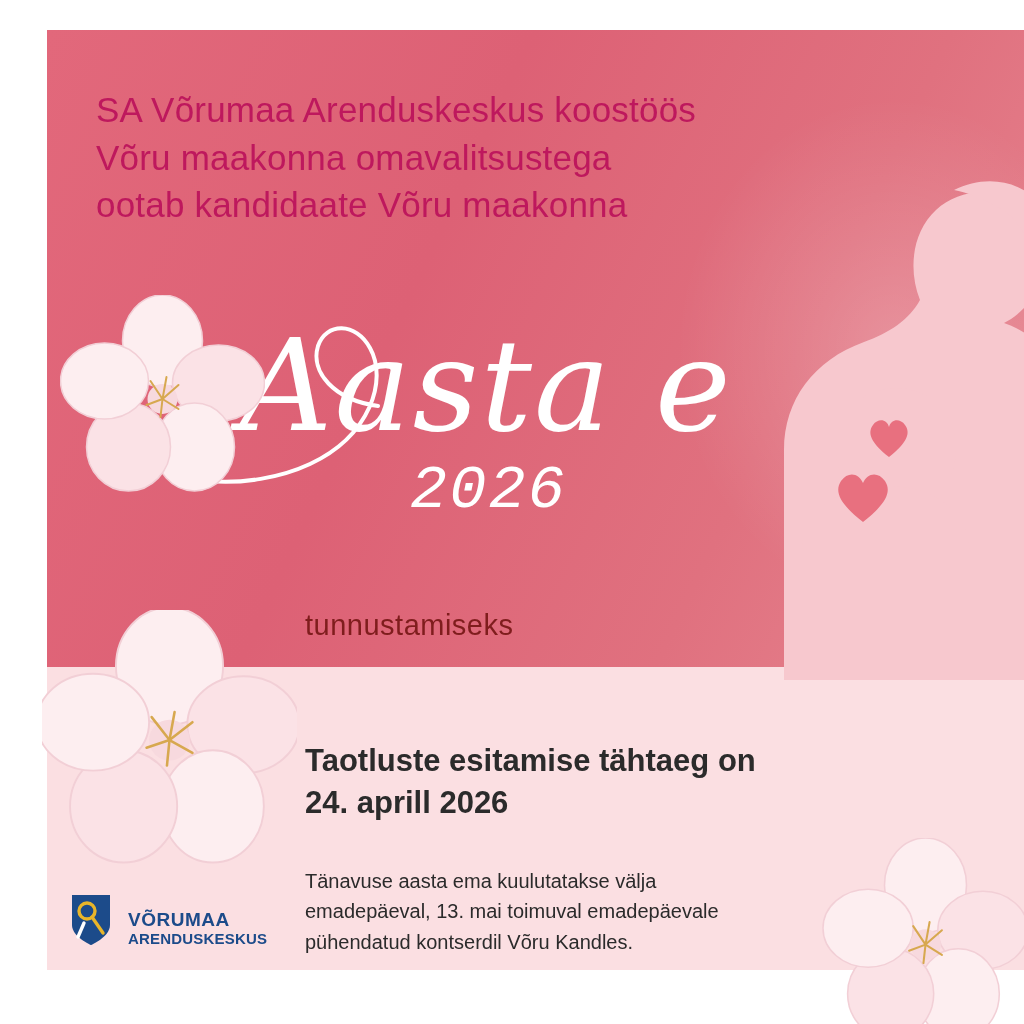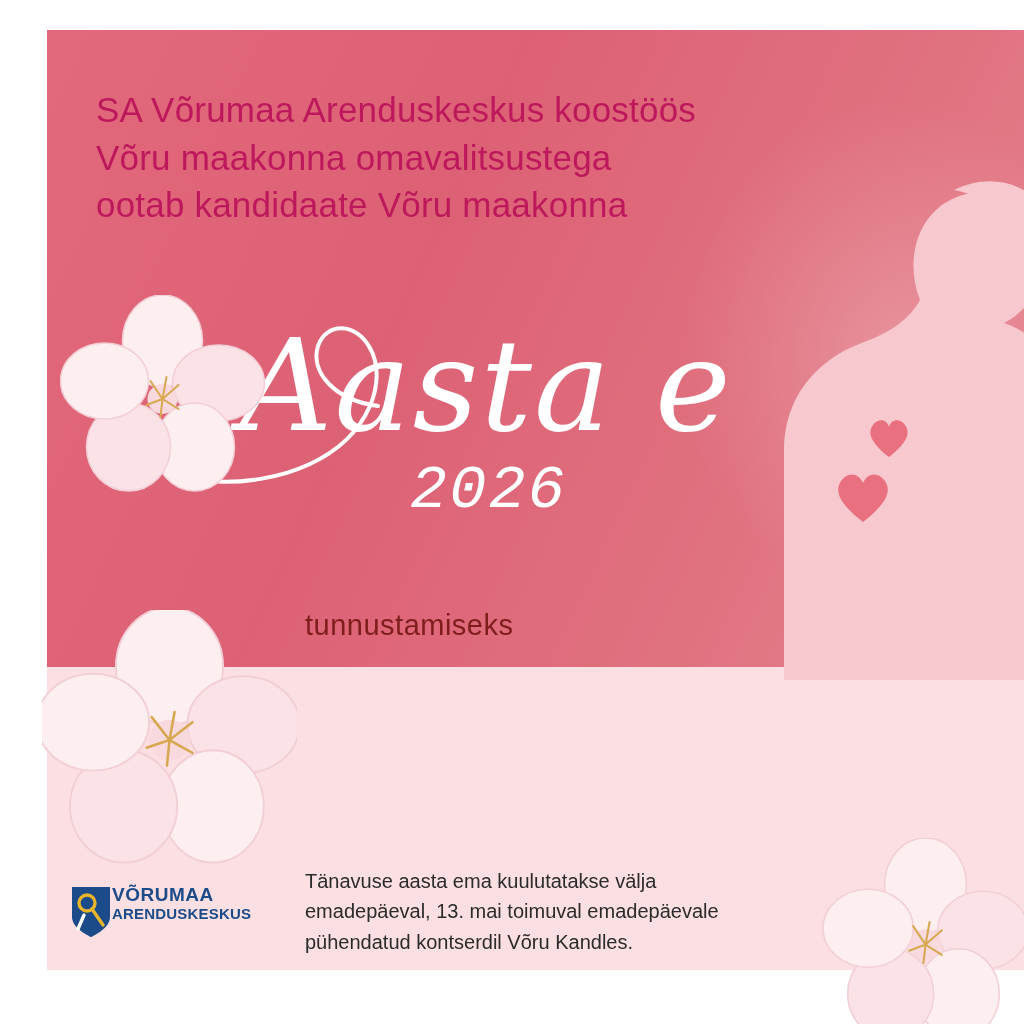--- a/index.html
+++ b/index.html
@@ -155,22 +155,22 @@
   }
 
   
   .logo {
     position: absolute;
     left: 70px;
     top: 885px;
     width: 230px;
     height: 62px;
     display: flex;
-    align-items: flex-start;
-    gap: 0;
+    align-items: flex-end;
+    gap: 16px;
     z-index: 8;
   }
   .logo-shield { width: 42px; height: 54px; flex: 0 0 auto; }
   .logo-words {
     display: flex;
     flex-direction: column;
     justify-content: center;
     color: #1c4b8a;
     font-weight: bold;
     line-height: 1.08;
@@ -238,20 +238,22 @@
 
       <path d="M5 215 C40 258 130 262 190 234 C250 206 268 150 250 118
                C236 92 206 92 198 116 C190 142 214 170 258 176" fill="none" stroke="#ffffff" stroke-width="4" stroke-linecap="round"></path>
       <text class="script-text" x="120" y="200" font-size="128" letter-spacing="2">Aasta ema</text>
     </svg>
   </div>
   <div class="year-text">2026</div>
 
   <div class="subline">tunnustamiseks</div>
 
+  <div class="deadline">Taotluste esitamise tähtaeg on
+24. aprill 2026</div>
   <div class="note">Tänavuse aasta ema kuulutatakse välja
 emadepäeval, 13. mai toimuval emadepäevale
 pühendatud kontserdil Võru Kandles.</div>
 
   <div class="logo">
     <svg class="logo-shield" viewBox="0 0 42 54" aria-hidden="true">
       <path d="M2 2 H40 V32 C40 44 21 52 21 52 C21 52 2 44 2 32 Z" fill="#1c4b8a"></path>
       <circle cx="17" cy="18" r="8" fill="none" stroke="#e8b52a" stroke-width="3.4"></circle>
       <path d="M22 24 L33 40" stroke="#e8b52a" stroke-width="3.4" stroke-linecap="round"></path>
       <path d="M14 30 L8 44" stroke="#ffffff" stroke-width="3.4" stroke-linecap="round"></path>

